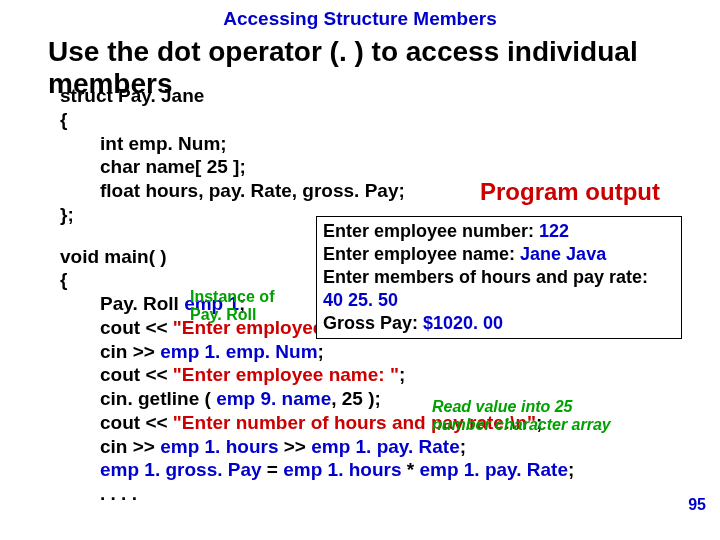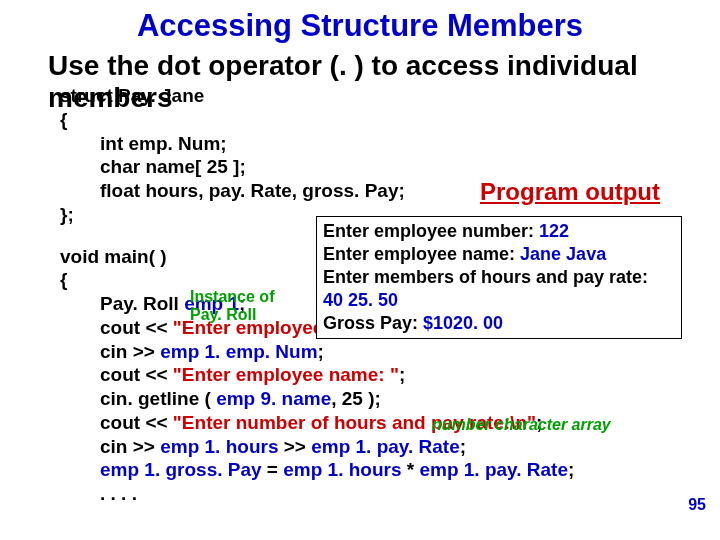--- a/index.html
+++ b/index.html
@@ -7,21 +7,21 @@
     padding: 0;
     width: 720px;
     height: 540px;
     background: #fff;
     font-family: Arial, Helvetica, sans-serif;
     position: relative;
     overflow: hidden;
   }
   .title {
     color: #0000cc;
-    font-size: 31px;
+    font-size: 19px;
     font-weight: bold;
     text-align: center;
     padding-top: 8px;
   }
   .subtitle {
     color: #000;
     font-size: 28px;
     font-weight: bold;
     padding-left: 48px;
     padding-top: 6px;
@@ -38,21 +38,20 @@
   .indent1 { padding-left: 40px; }
   .blue { color: #0000cc; }
   .red { color: #cc0000; }
   .prog-out-label {
     position: absolute;
     left: 480px;
     top: 178px;
     color: #cc0000;
     font-size: 24px;
     font-weight: bold;
-    text-decoration: underline;
   }
   .output-box {
     position: absolute;
     left: 316px;
     top: 216px;
     width: 352px;
     border: 1px solid #000;
     background: #fff;
     font-size: 18px;
     font-weight: bold;
@@ -124,17 +123,17 @@
   <div class="blue">40   25. 50</div>
   <div><span>Gross Pay: </span><span class="blue">$1020. 00</span></div>
 </div>
 
 <div class="instance-label">
   <span>Instance of</span><br>
   <span>Pay. Roll</span>
 </div>
 
 <div class="read-label">
-  <br>
+  <span>Read value into 25</span><br>
   <span>number character array</span>
 </div>
 
 <div class="page-num">95</div>
 
 </body></html>

